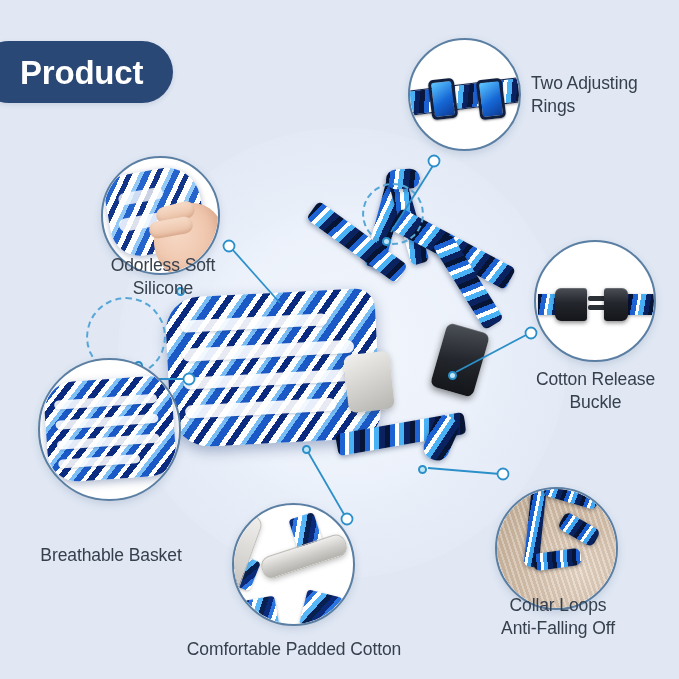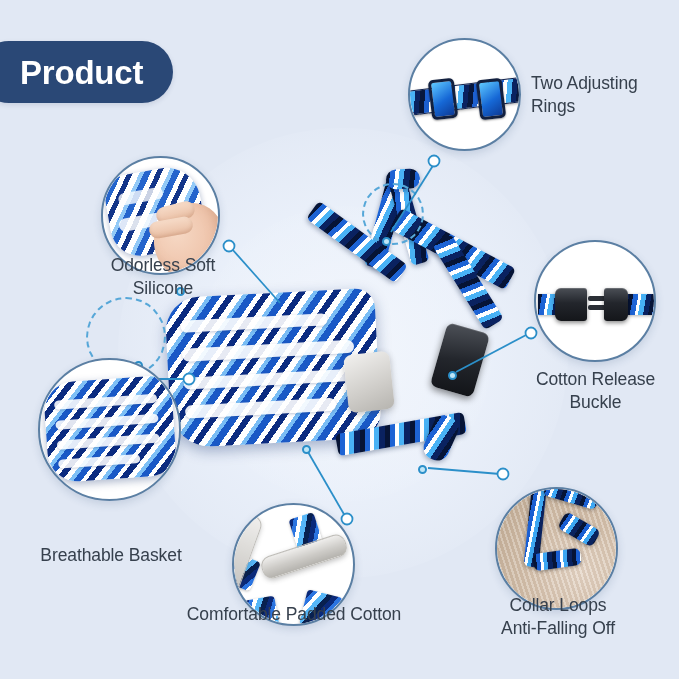--- a/index.html
+++ b/index.html
@@ -365,21 +365,21 @@
     <div class="bubble" style="left:232px;top:503px;width:123px;height:123px;">
       <div class="inner">
         <div class="camoSnip c1"></div>
         <div class="camoSnip c2"></div>
         <div class="camoSnip c3"></div>
         <div class="camoSnip c4"></div>
         <div class="pad p1"></div>
         <div class="pad p2"></div>
       </div>
     </div>
-    <div class="label" style="left:168px;top:603px;width:252px;">Comfortable Padded Cotton</div>
+    <div class="label" style="left:168px;top:638px;width:252px;">Comfortable Padded Cotton</div>
   </div>
 
   <div class="callout">
     <div class="bubble" style="left:495px;top:487px;width:123px;height:123px;">
       <div class="inner">
         <div class="fur"></div>
         <div class="loop l1"></div>
         <div class="loop l2"></div>
         <div class="loop l3"></div>
         <div class="loop l4"></div>

